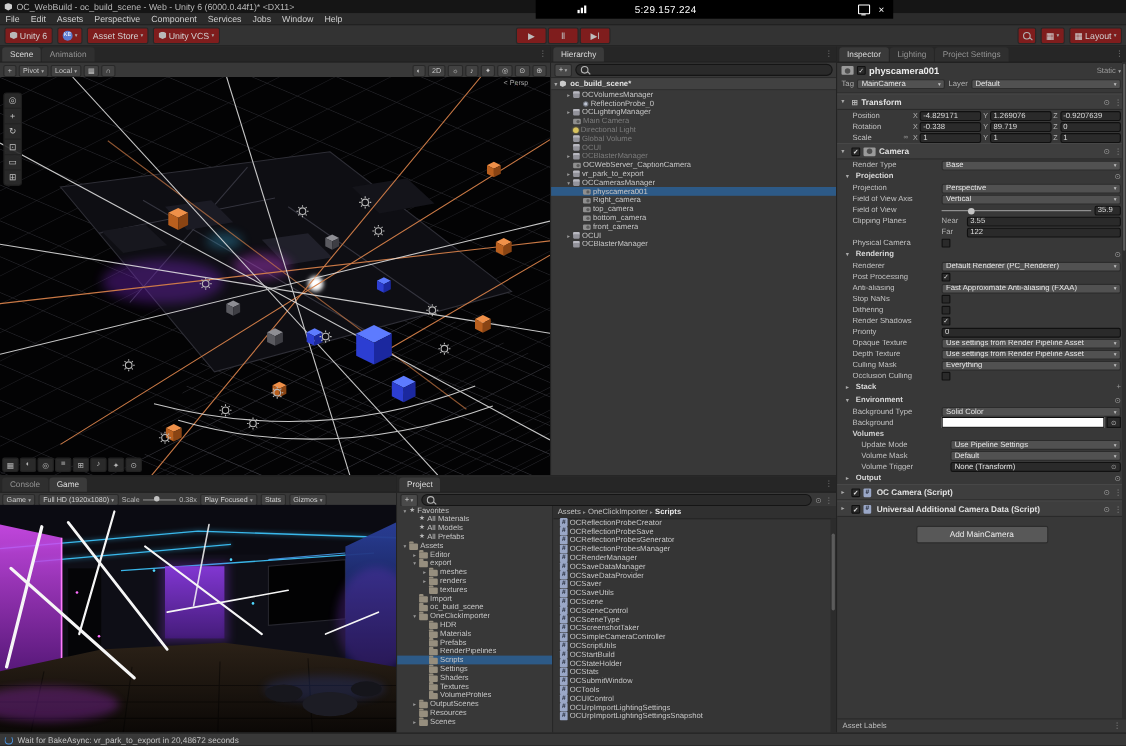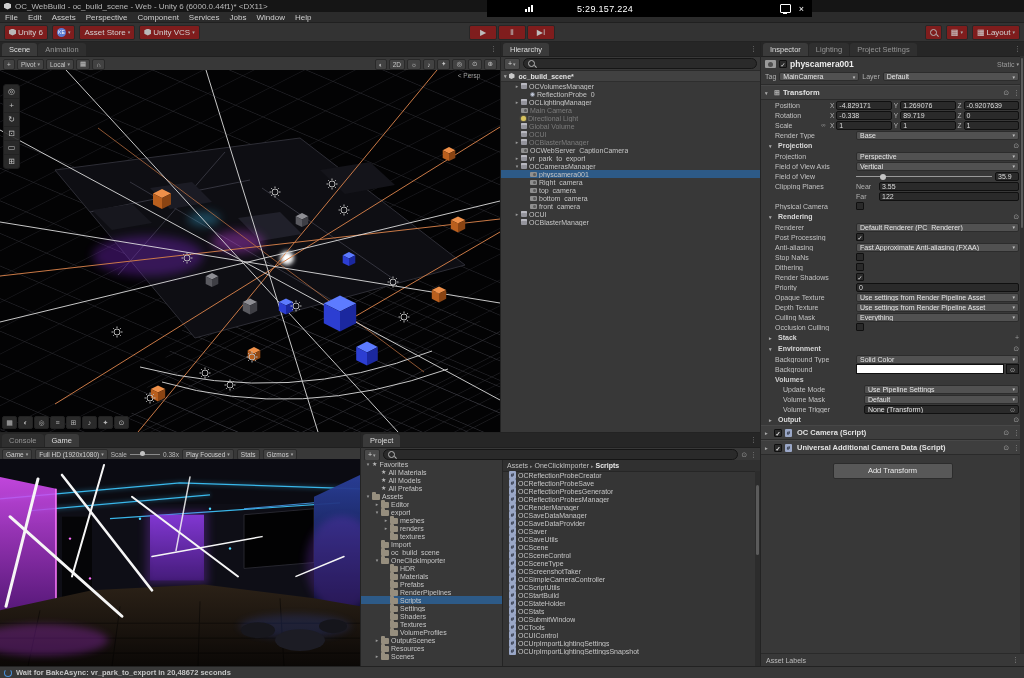--- a/index.html
+++ b/index.html
@@ -140,21 +140,21 @@
   .vval{width:24px;flex:none;}
   .colorbar{flex:1;display:flex;gap:2px;min-width:0;align-items:center;}
   .swatch{flex:1;height:8px;background:#ffffff;border:1px solid #101010;}
   .picker{width:11px;height:8px;background:#2a2a2a;border:1px solid #101010;font-size:6px;color:#b5b5b5;display:flex;align-items:center;justify-content:center;}
   .subfield{flex:1;display:flex;align-items:center;gap:3px;min-width:0;}
   .subfield .sub{width:20px;flex:none;color:#b2b2b2;}
   #add-component{display:block;margin:8px auto 0;width:118px;height:14px;background:#585858;border:1px solid #2c2c2c;border-radius:2px;color:#eaeaea;font-size:7.5px;text-align:center;line-height:13px;}
   #asset-labels{position:absolute;left:0;right:0;bottom:0;height:12px;background:#383838;border-top:1px solid #2a2a2a;display:flex;align-items:center;padding:0 5px;font-size:7px;color:#bdbdbd;}
   #asset-labels .hdr-right{font-size:7px;}
   
-  #statusbar{position:absolute;left:0;top:666px;width:100%;height:12px;background:#383838;border-top:1px solid #222;display:flex;align-items:center;gap:4px;padding:0 4px;box-sizing:border-box;font-size:7.5px;color:#c4c4c4;font-weight:bold;}
+  #statusbar{position:absolute;left:0;top:666px;width:100%;height:12px;background:#383838;border-top:1px solid #222;display:flex;align-items:center;gap:4px;padding:0 4px;box-sizing:border-box;font-size:7.5px;color:#c4c4c4;}
   #spinner{width:6px;height:6px;border:1.5px solid #4a90d9;border-top-color:transparent;border-radius:50%;flex:none;}
 </style>
 </head>
 <body>
 
 <div id="root">
 
   <div id="titlebar">
     <span id="app-icon"></span>
     <span>OC_WebBuild - oc_build_scene - Web - Unity 6 (6000.0.44f1)* &lt;DX11&gt;</span>
@@ -955,20 +955,30 @@
             <div class="vec-fields">
               <span class="ax">X</span>
               <div class="tf vf">1</div>
               <span class="ax">Y</span>
               <div class="tf vf">1</div>
               <span class="ax">Z</span>
               <div class="tf vf">1</div>
             </div>
           </div>
         </div>
+      <div class="comp-hdr">
+        <span class="arrow">▾</span>
+        <span class="cb checked">✓</span>
+        <span class="icon-cam-comp"></span>
+        <span class="comp-title">Camera</span>
+        <span class="hdr-right">
+            <span>⊙</span>
+            <span>⋮</span>
+          </span>
+      </div>
       <div id="camera-rows">
           <div class="prop-row">
             <span class="prop-label">Render Type</span>
             <div class="dd">
               <span class="dd-text">Base</span>
               <span class="caret">▾</span>
             </div>
           </div>
           <div class="sub-hdr">
             <span class="arrow">▾</span>
@@ -1158,21 +1168,21 @@
     <span class="arrow">▸</span>
     <span class="cb checked">✓</span>
     <span class="row-icon icon-script">#</span>
     <span class="comp-title">Universal Additional Camera Data (Script)</span>
     <span class="hdr-right">
               <span>⊙</span>
               <span>⋮</span>
             </span>
   </div>
         </div>
-      <div id="add-component">Add Transform</div>
+      <div id="add-component">Add MainCamera</div>
     </div>
     <div id="insp-scroll">
         <span class="thumb"></span>
       </div>
     <div id="asset-labels">
       <span>Asset Labels</span>
       <span class="hdr-right">
           <span>⋮</span>
         </span>
     </div>

